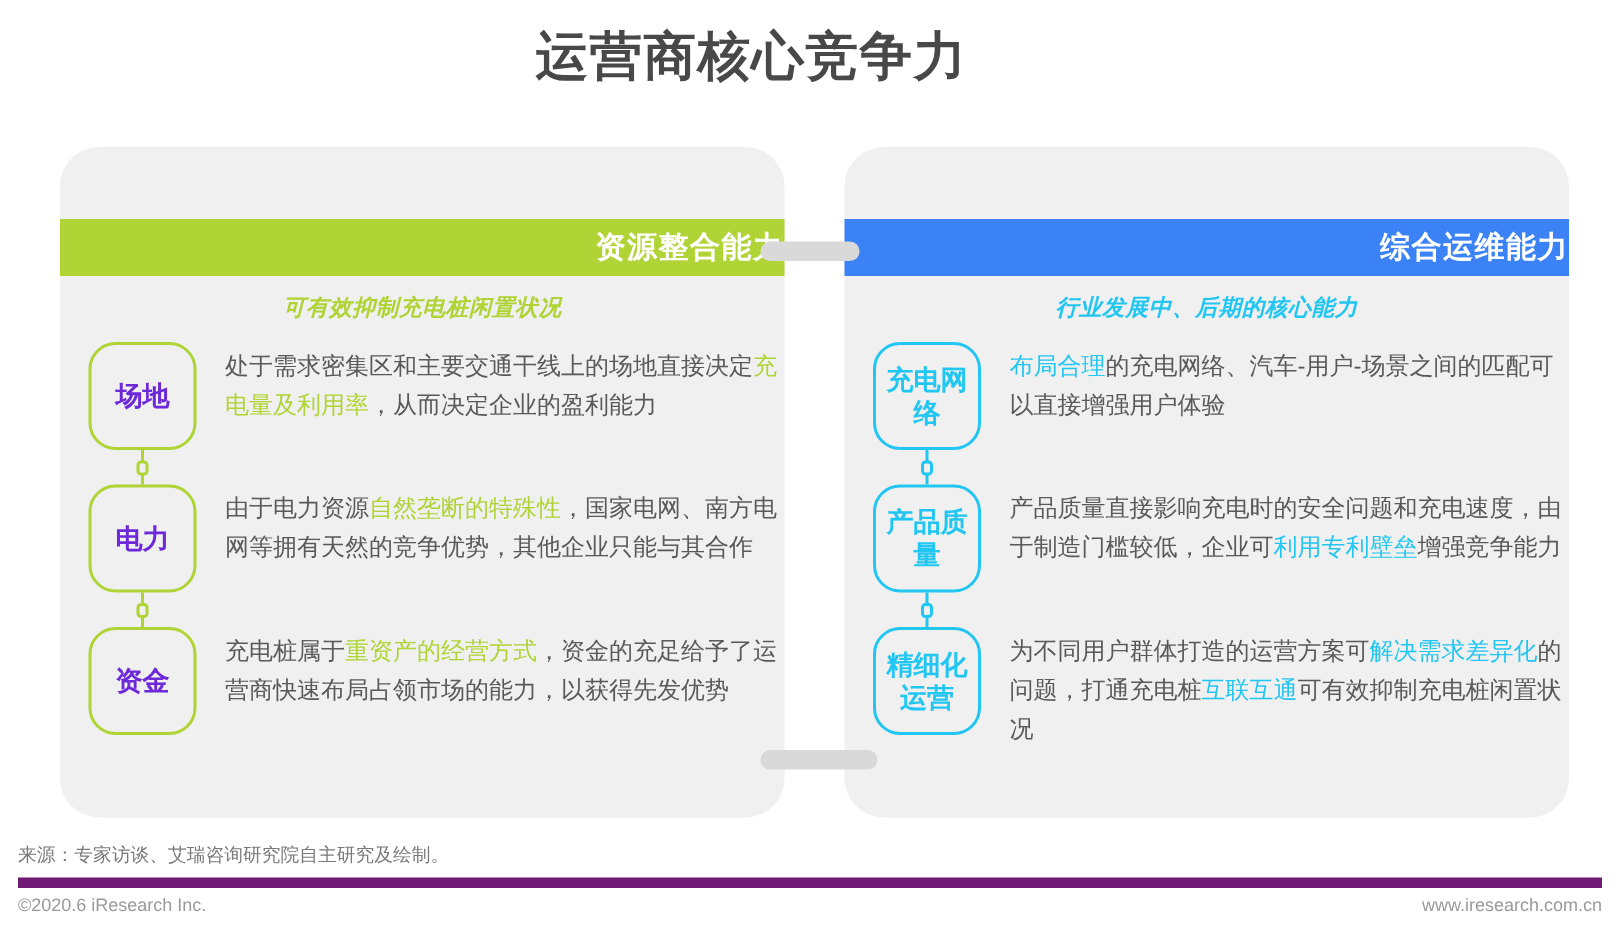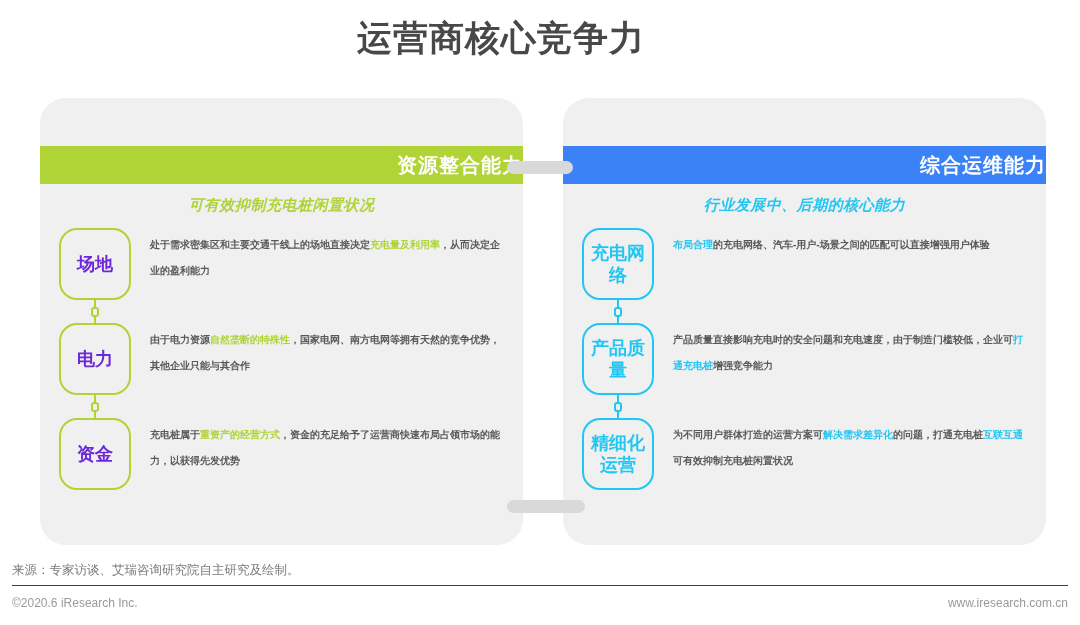--- a/index.html
+++ b/index.html
@@ -142,40 +142,38 @@
     height: 10px;
     border: 2px solid #b0d335;
     border-radius: 3px;
     box-sizing: border-box;
     background: #f0f0f0;
   }
   .panel-right .link::after { border-color: #22c6f2; }
 
   .row-text {
     flex: 1 1 auto;
-    padding-right: 20px;
-    font-size: 10px;
+    font-size: 16px;
     line-height: 26px;
     color: #595959;
     padding-top: 4px;
-    font-weight: bold;
   }
   .hl-green { color: #b0d335; }
   .hl-cyan  { color: #22c6f2; }
 
   
   .source-line {
     position: absolute;
     left: 12px;
     top: 562px;
     width: 1056px;
     font-size: 12.5px;
     color: #7a7a7a;
     padding-bottom: 6px;
-    border-bottom: 1px solid #701a75;
+    border-bottom: 7px solid #701a75;
   }
   .footer-bar {
     position: absolute;
     left: 12px;
     top: 596px;
     width: 1056px;
     display: flex;
     justify-content: space-between;
     font-size: 12px;
     color: #9a9a9a;
@@ -222,21 +220,21 @@
         <div class="pill">充电网络</div>
         <div class="link"></div>
       </div>
       <div class="row-text"><span class="hl-cyan">布局合理</span><span>的充电网络、汽车-用户-场景之间的匹配可以直接增强用户体验</span></div>
     </div>
     <div class="row">
       <div class="pill-wrap">
         <div class="pill">产品质量</div>
         <div class="link"></div>
       </div>
-      <div class="row-text"><span>产品质量直接影响充电时的安全问题和充电速度，由于制造门槛较低，企业可</span><span class="hl-cyan">打通充电桩</span><span>增强竞争能力</span></div>
+      <div class="row-text"><span>产品质量直接影响充电时的安全问题和充电速度，由于制造门槛较低，企业可</span><span class="hl-cyan">利用专利壁垒</span><span>增强竞争能力</span></div>
     </div>
     <div class="row">
       <div class="pill-wrap">
         <div class="pill">精细化运营</div>
       </div>
       <div class="row-text"><span>为不同用户群体打造的运营方案可</span><span class="hl-cyan">解决需求差异化</span><span>的问题，打通充电桩</span><span class="hl-cyan">互联互通</span><span>可有效抑制充电桩闲置状况</span></div>
     </div>
   </div>
 </div>
 

